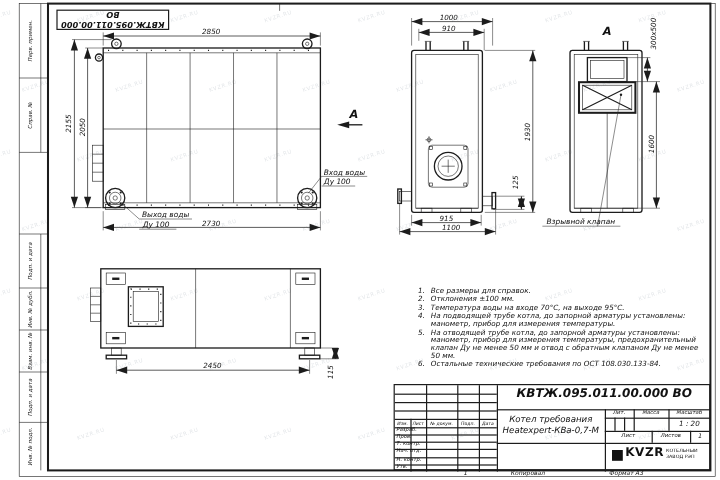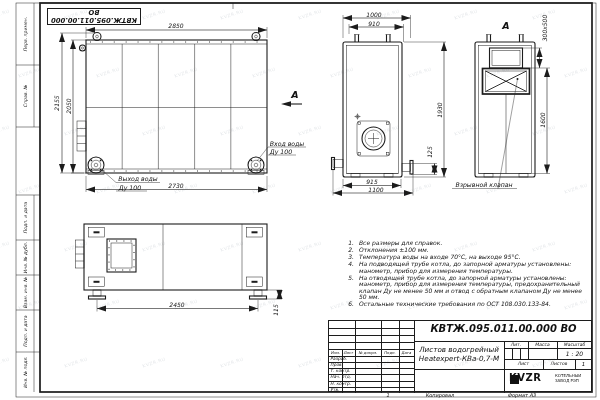--- a/index.html
+++ b/index.html
@@ -35,21 +35,21 @@
   .vl{position:absolute;width:1px;background:#1c1c1c}
   .hl{position:absolute;height:1px;background:#1c1c1c}
   .tbt{position:absolute;font:italic 4.5px "DejaVu Sans",sans-serif;text-align:center;
        overflow:hidden;white-space:nowrap}
   .rowlab{position:absolute;left:0;width:26px;padding-left:1.5px;
           font:italic 4.3px "DejaVu Sans",sans-serif;line-height:6.25px;box-sizing:border-box}
   #tb-desig{left:86px;top:2px;width:177px;height:17px;line-height:17px;
             font:italic 600 10px "DejaVu Sans",sans-serif}
   .prod{left:86px;width:88px;height:10px;line-height:10px;font:italic 7.2px "DejaVu Sans",sans-serif}
   #logo-sq{left:181px;top:54px;width:9px;height:9px;background:#111}
-  #logo-tx{left:180px;top:51px;font:800 10px "DejaVu Sans",sans-serif;letter-spacing:.5px}
+  #logo-tx{left:192px;top:51px;font:800 10px "DejaVu Sans",sans-serif;letter-spacing:.5px}
   .comp{left:226px;width:36px;font:4px "DejaVu Sans",sans-serif;line-height:4.6px;text-align:left}
   
   .foot{position:absolute;font:italic 5px "DejaVu Sans",sans-serif;color:#111;text-align:center}
 </style>
 </head>
 <body>
 
 <div id="sheet">
 
   <div class="abs" style="left:0;top:0;width:600px;height:400px">
@@ -349,21 +349,21 @@
     <div class="hl" style="left:0;top:47px;width:85px"></div>
     <div class="hl" style="left:0;top:53.25px;width:85px"></div>
     <div class="hl" style="left:0;top:59.5px;width:85px"></div>
     <div class="hl" style="left:0;top:65.75px;width:85px"></div>
     <div class="hl" style="left:85px;top:20px;width:178px"></div>
     <div class="hl" style="left:175px;top:27px;width:88px"></div>
     <div class="hl" style="left:175px;top:38px;width:88px"></div>
     <div class="hl" style="left:85px;top:48px;width:178px"></div>
 
     <div id="tb-desig" class="tbt">КВТЖ.095.011.00.000 ВО</div>
-    <div class="tbt prod" style="top:24px">Листов водогрейный</div>
+    <div class="tbt prod" style="top:24px">Котел требования</div>
     <div class="tbt prod" style="top:33px">Heatexpert-КВа-0,7-М</div>
     <div class="tbt" style="left:175px;top:21px;width:24px">Лит.</div>
     <div class="tbt" style="left:199px;top:21px;width:29px">Масса</div>
     <div class="tbt" style="left:228px;top:21px;width:35px">Масштаб</div>
     <div class="tbt" style="left:228px;top:29px;width:35px;font-size:6px">1 : 20</div>
     <div class="tbt" style="left:175px;top:40px;width:39px">Лист</div>
     <div class="tbt" style="left:214px;top:40px;width:32px">Листов</div>
     <div class="tbt" style="left:246px;top:40px;width:17px;font-size:5.5px">1</div>
     <div class="tbt" style="left:0;top:29px;width:13px;font-size:3.8px">Изм.</div>
     <div class="tbt" style="left:13px;top:29px;width:13px;font-size:3.8px">Лист</div>

